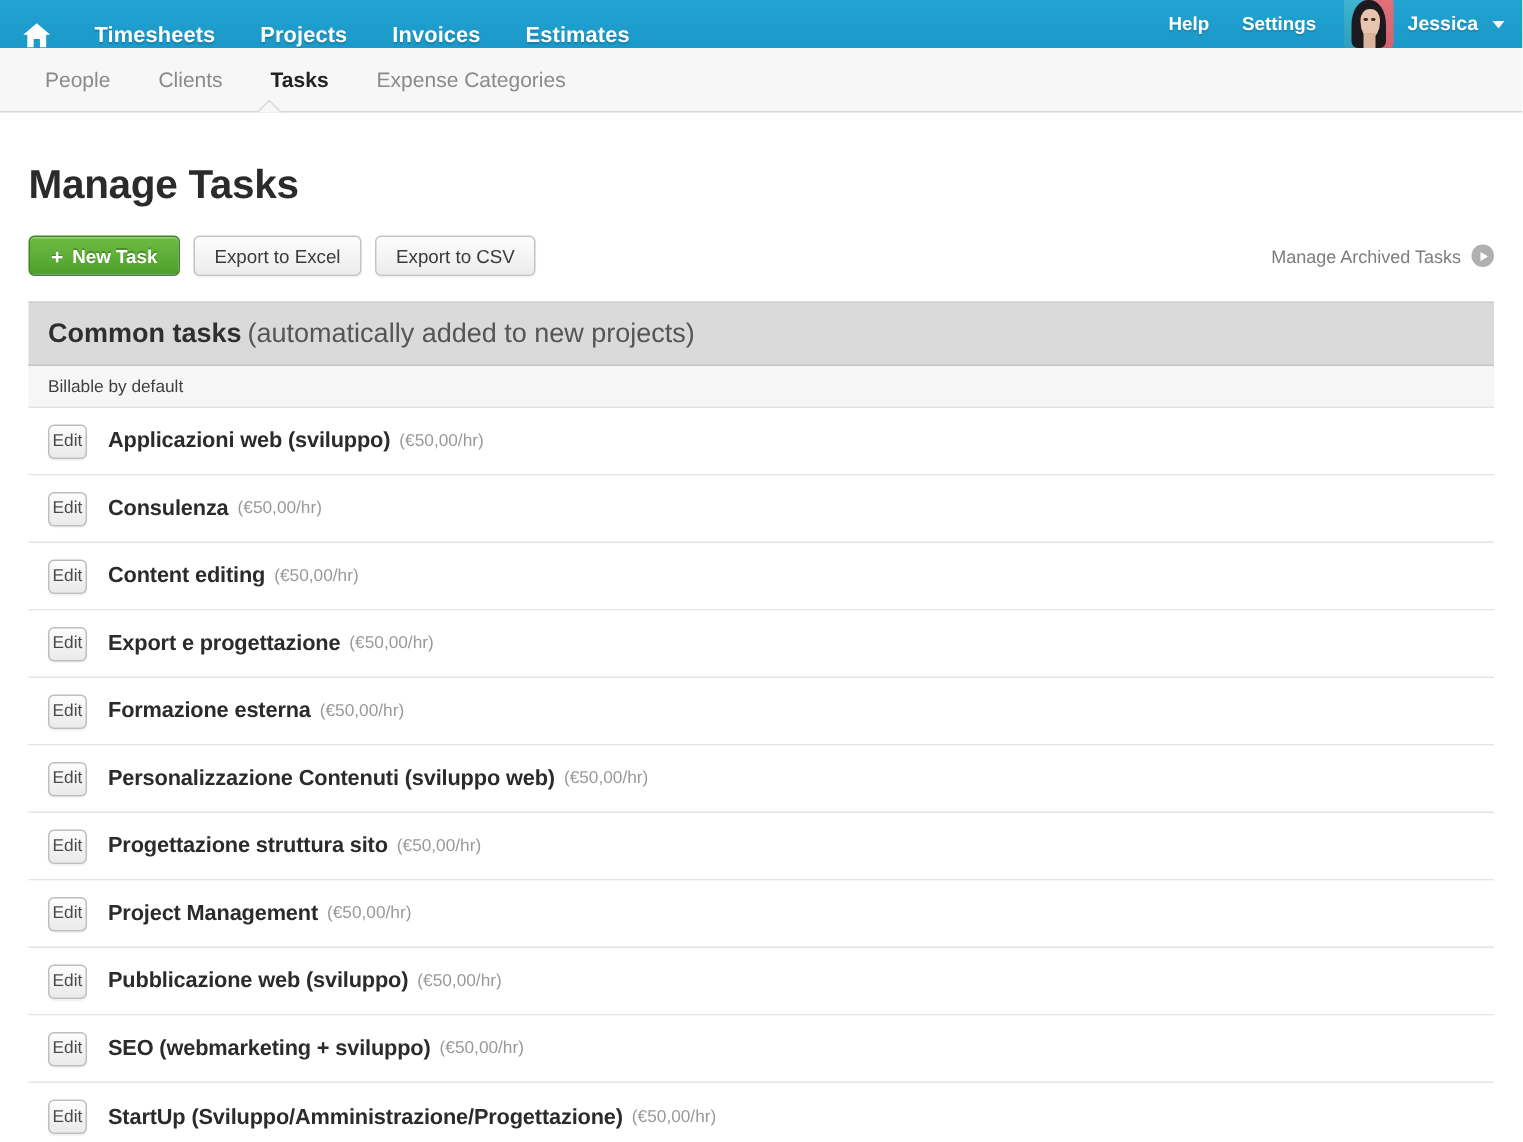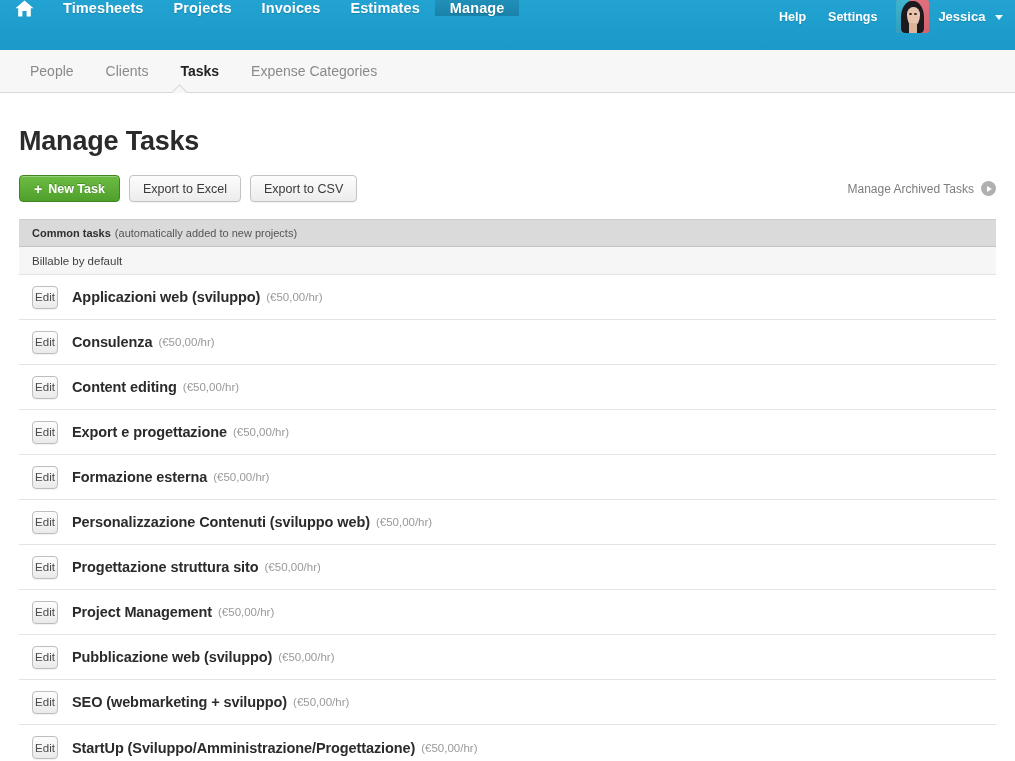--- a/index.html
+++ b/index.html
@@ -7,25 +7,25 @@
     margin: 0; padding: 0;
     width: 1015px; height: 761px;
     background: #ffffff;
     font-family: "Liberation Sans", sans-serif;
     -webkit-font-smoothing: antialiased;
   }
 
   
   .topnav {
     position: relative;
-    height: 50px;
+    height: 32px;
     background: #1b9dcd;
     background: linear-gradient(to bottom, #22a3d2 0%, #1b99c8 100%);
     display: flex;
-    align-items: flex-start;
+    align-items: flex-end;
     overflow: hidden;
   }
   .home-cell {
     width: 48px;
     display: flex; align-items: center; justify-content: center;
     cursor: pointer;
   }
   .home-icon svg { display: block; }
   .nav-items { display: flex; align-items: stretch; }
   .nav-item {
@@ -226,25 +226,25 @@
 
   
   .panel {
     margin-top: 17px;
     background: #ffffff;
   }
   .panel-header {
     background: #dadada;
     border-top: 1px solid #cdcdcd;
     border-bottom: 1px solid #c4c4c4;
-    height: 28px;
+    height: 43px;
     display: flex;
     align-items: center;
     padding-left: 13px;
-    font-size: 11px;
+    font-size: 18px;
     color: #3d3d3d;
   }
   .panel-header .ph-strong { font-weight: bold; color: #2f2f2f; }
   .panel-header .ph-note { color: #555555; margin-left: 4px; }
 
   .subhead {
     background: #f6f6f6;
     height: 28px;
     display: flex;
     align-items: center;
@@ -310,23 +310,20 @@
         <span>Timesheets</span>
       </div>
     <div class="nav-item">
         <span>Projects</span>
       </div>
     <div class="nav-item">
         <span>Invoices</span>
       </div>
     <div class="nav-item">
         <span>Estimates</span>
-      </div>
-    <div class="nav-item active">
-        <span>Manage</span>
       </div>
   </div>
 
   <div class="nav-right">
     <div class="nav-link">Help</div>
     <div class="nav-link">Settings</div>
     <div class="avatar">
       <div class="av-left"></div>
       <div class="av-right"></div>
       <div class="av-hair"></div>

